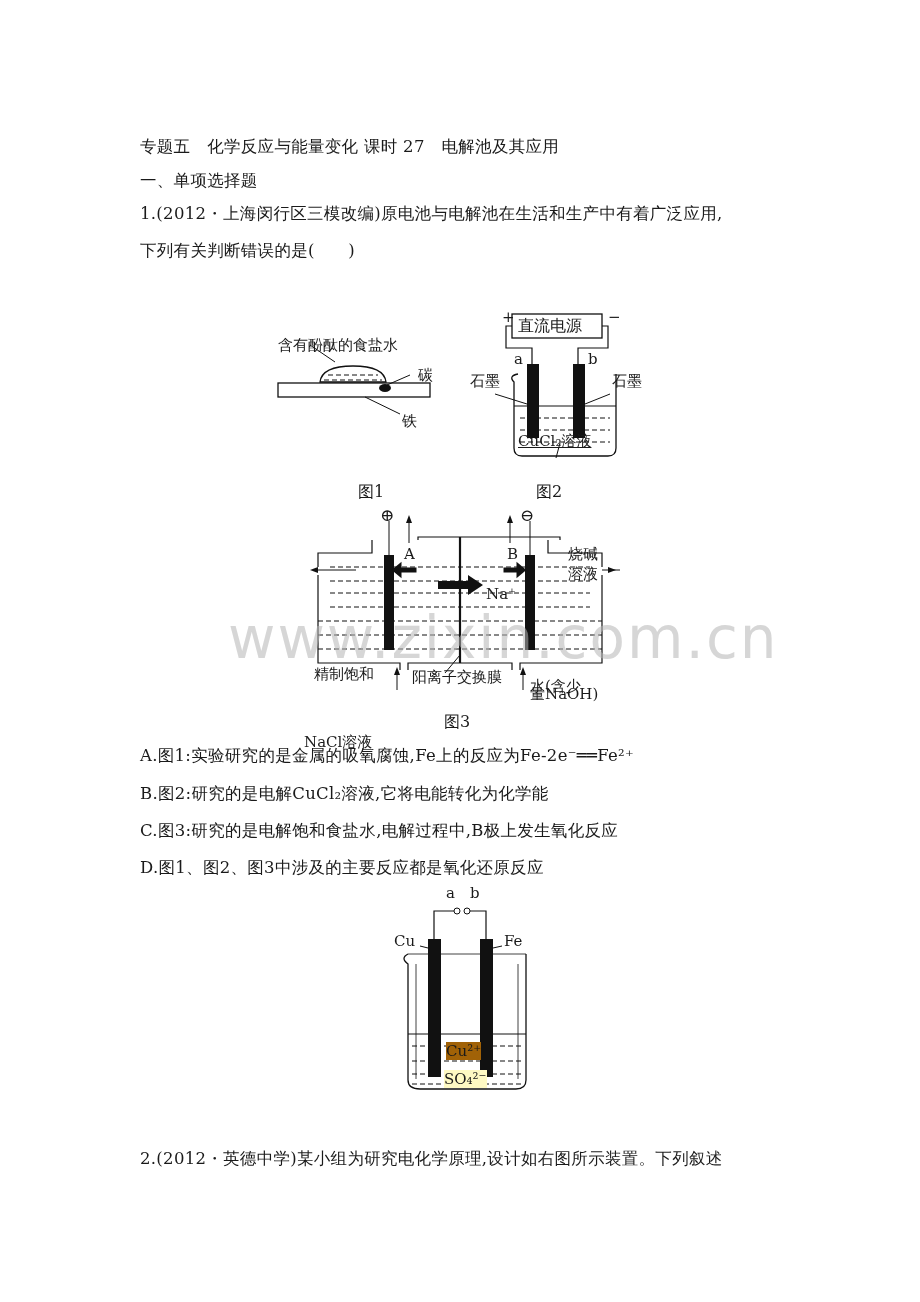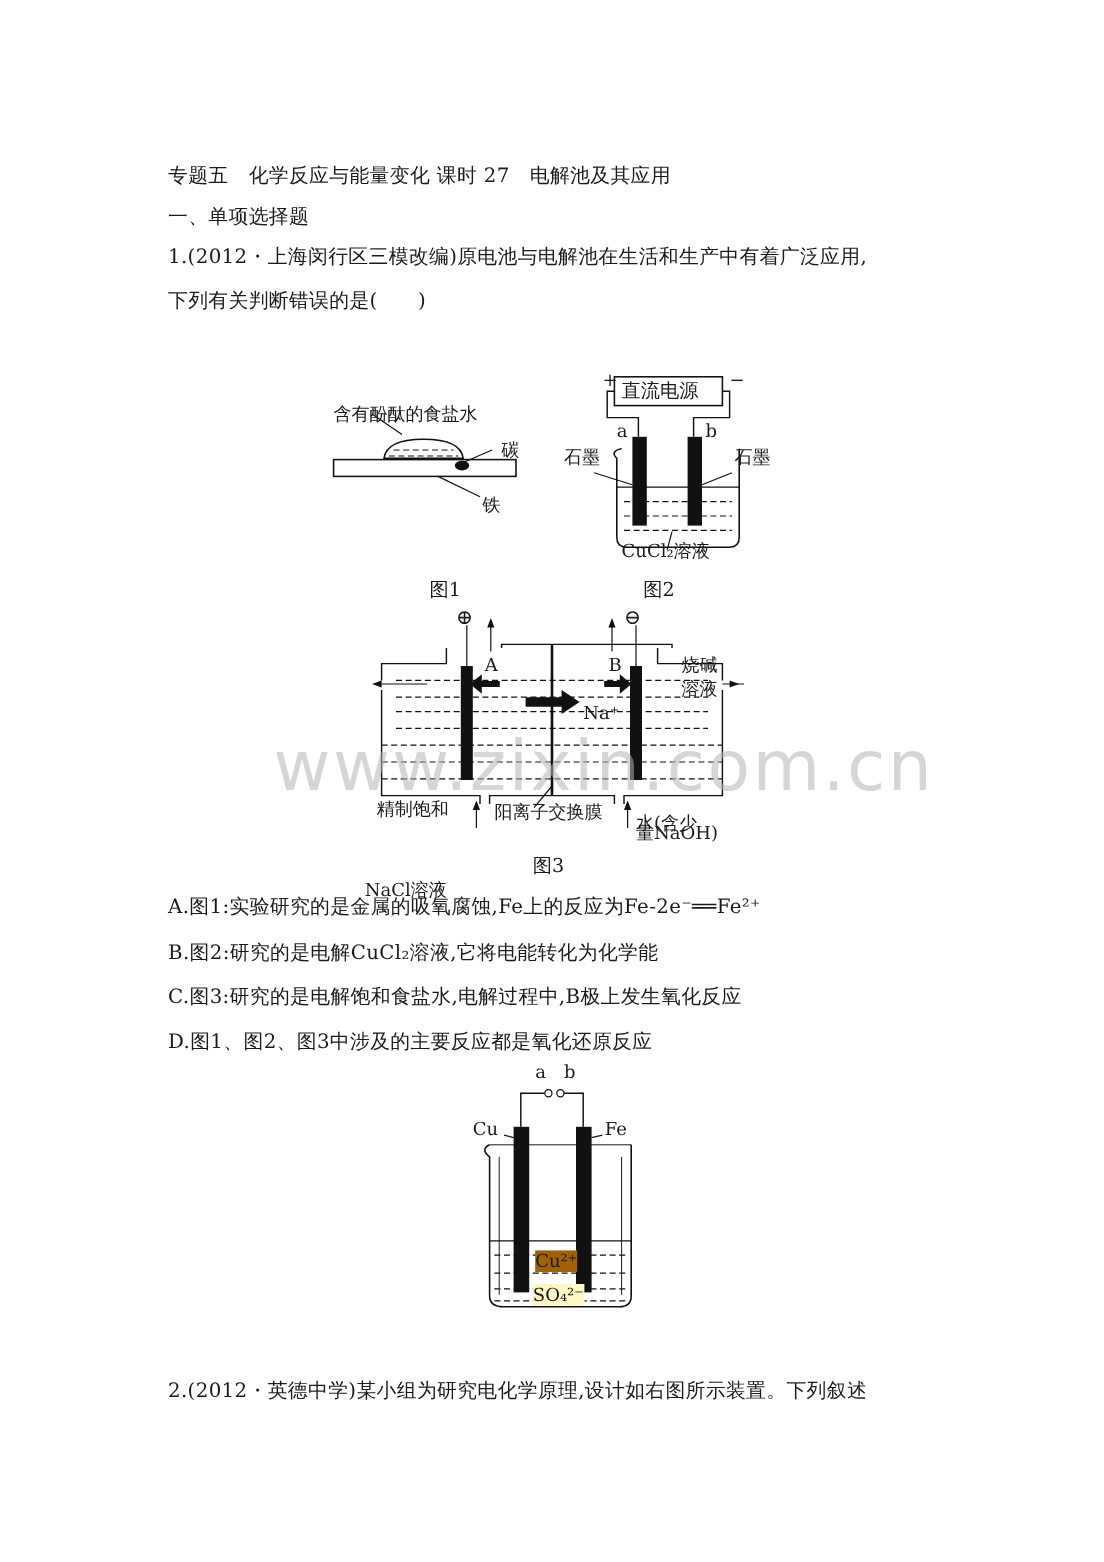--- a/index.html
+++ b/index.html
@@ -54,21 +54,21 @@
     <line x1="115" y1="96" x2="140" y2="86" stroke="#111"></line>
     <line x1="90" y1="135" x2="86" y2="150" stroke="#111"></line>
   </svg>
   <span class="lbl" style="left:48px; top:8px; font-size:16px;">直流电源</span>
   <span class="lbl" style="left:32px; top:0px;">+</span>
   <span class="lbl" style="left:138px; top:0px;">−</span>
   <span class="lbl" style="left:44px; top:42px;">a</span>
   <span class="lbl" style="left:118px; top:42px;">b</span>
   <span class="lbl" style="left:0px; top:64px;">石墨</span>
   <span class="lbl" style="left:142px; top:64px;">石墨</span>
-  <span class="lbl" style="left:48px; top:142px;">CuCl₂溶液</span>
+  <span class="lbl" style="left:48px; top:124px;text-decoration:underline;">CuCl₂溶液</span>
 </div>
 <div class="cap" style="left:536px; top:482px;">图2</div>
 
 <div class="fig" style="left:300px; top:505px; width:320px; height:200px;">
   <svg width="320" height="200" viewBox="0 0 320 200">
     <polyline points="72,35 72,48 18,48 18,62" fill="none" stroke="#111" stroke-width="1.2"></polyline>
     <polyline points="118,35 118,32 260,32 260,35" fill="none" stroke="#111" stroke-width="1.2"></polyline>
     <polyline points="248,35 248,48 302,48 302,62" fill="none" stroke="#111" stroke-width="1.2"></polyline>
     <polyline points="18,70 18,158 100,158 100,165" fill="none" stroke="#111" stroke-width="1.2"></polyline>
     <polyline points="302,70 302,158 220,158 220,165" fill="none" stroke="#111" stroke-width="1.2"></polyline>

